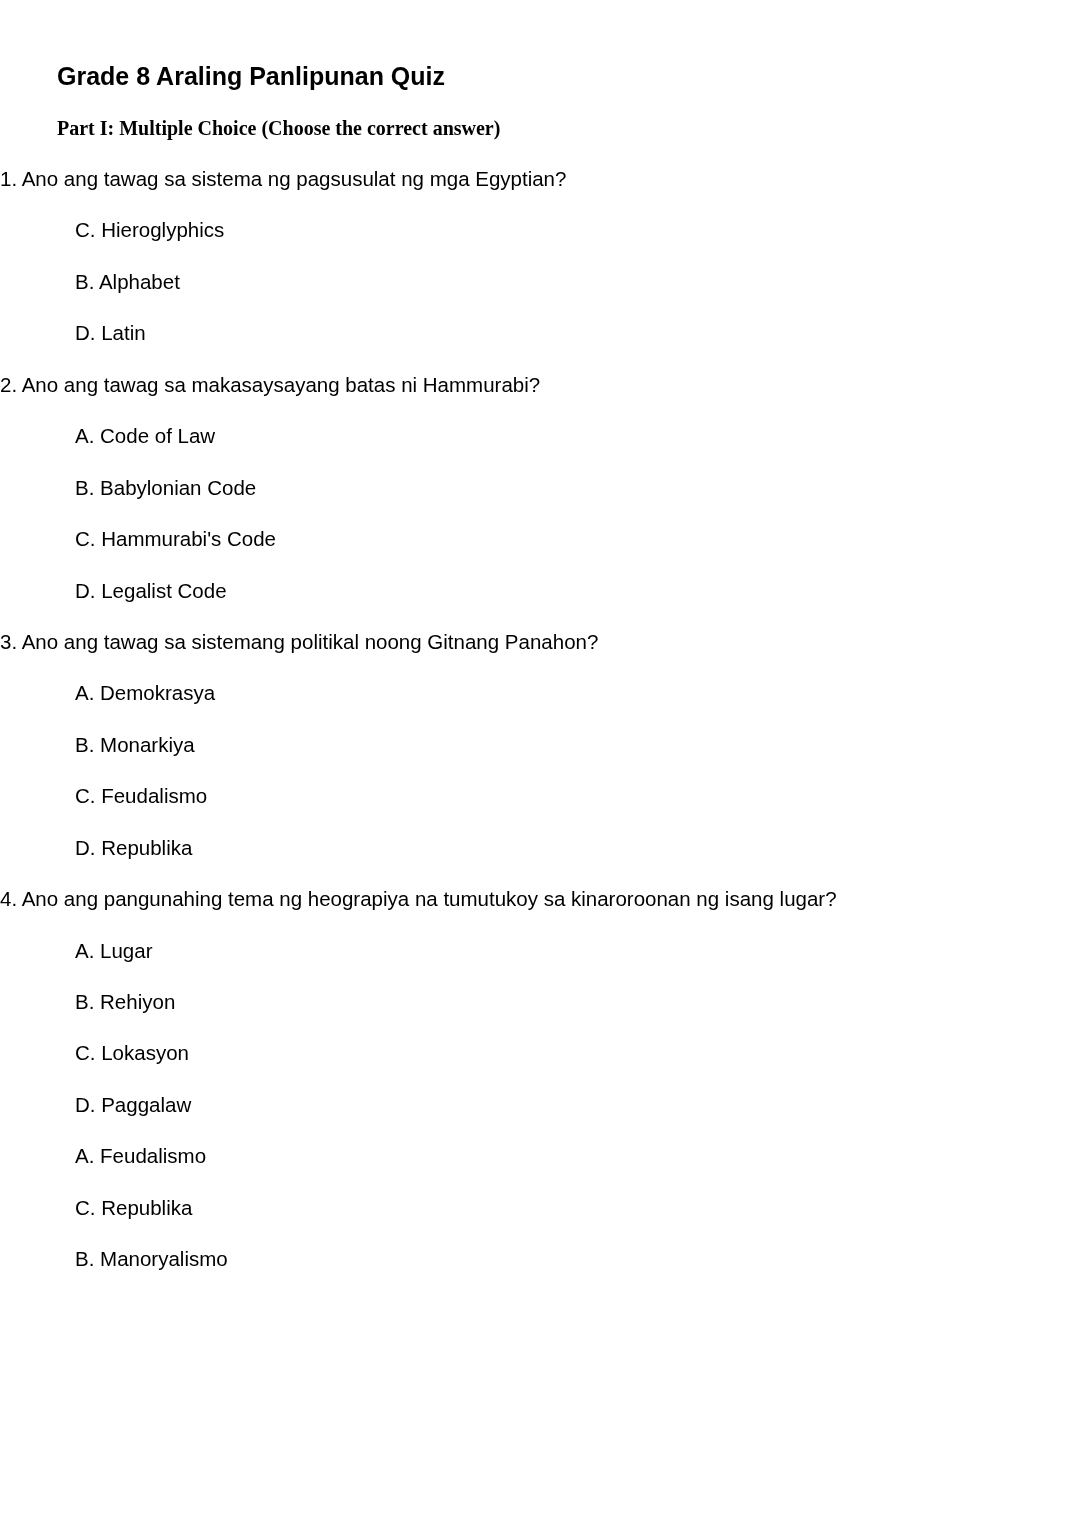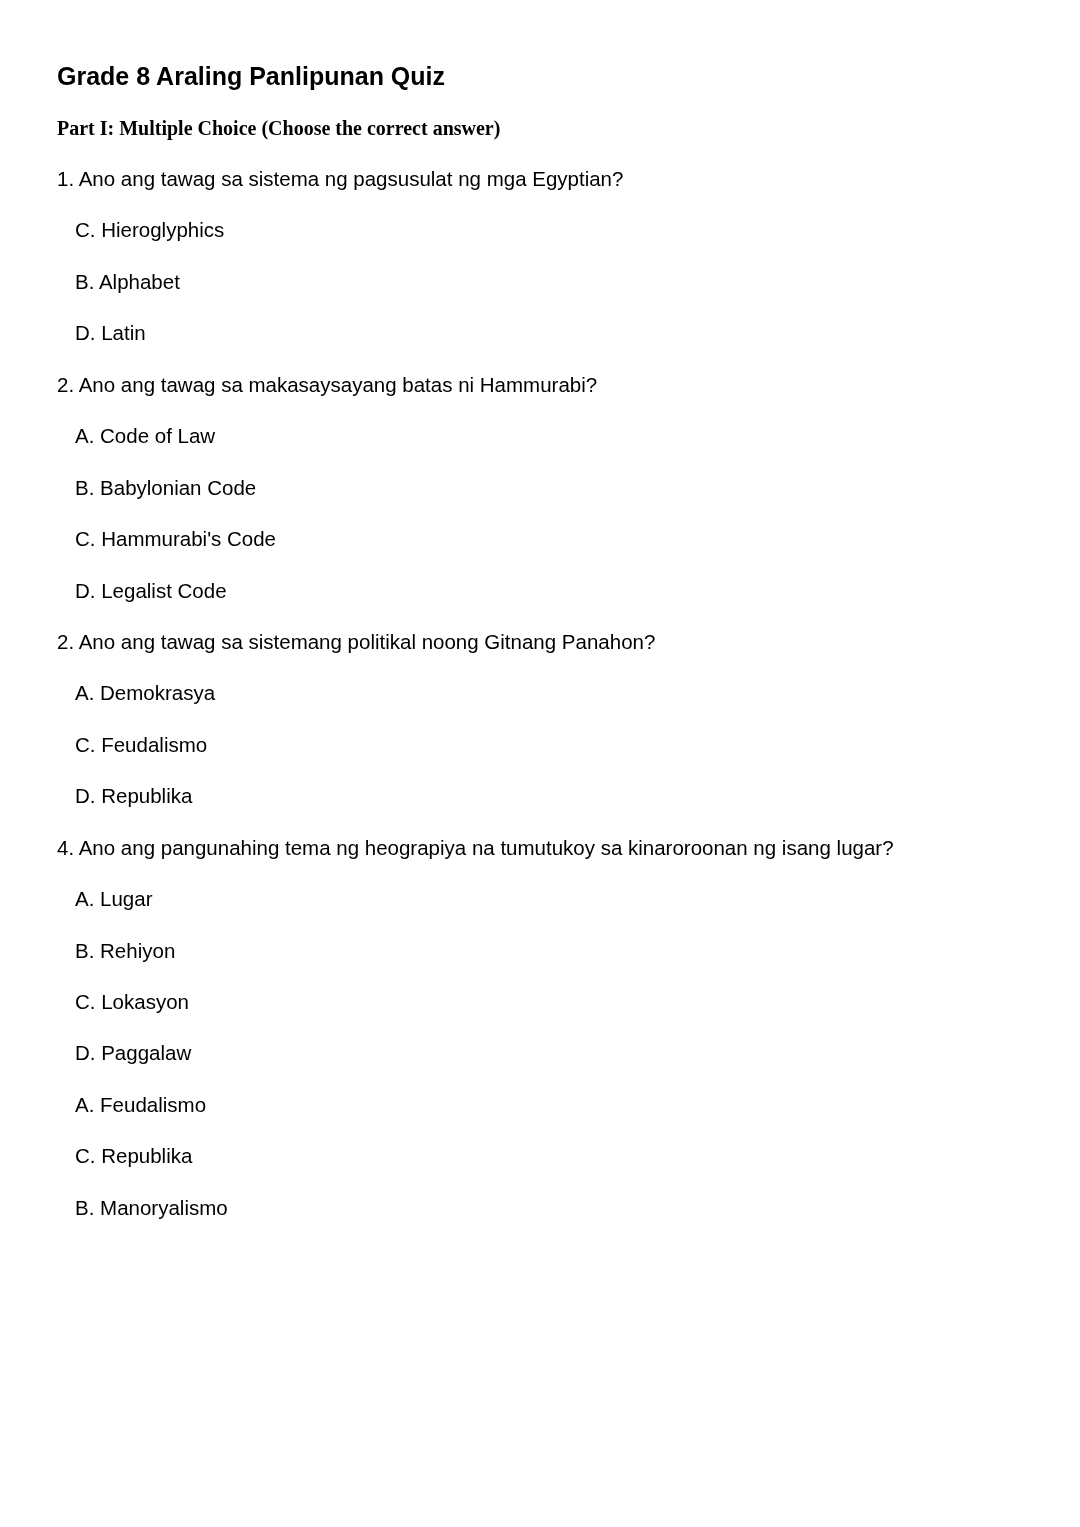--- a/index.html
+++ b/index.html
@@ -47,21 +47,20 @@
       top: 166px;
       width: 1080px;
     }
     .line {
       height: 51.45px;
       line-height: 26px;
       font-size: 20.5px;
       white-space: nowrap;
     }
     .question-text {
-      padding-left: 57px;
     }
     .option {
       padding-left: 75px;
     }
   </style>
 </head>
 <body>
 
 <div class="page">
   <div class="title">Grade 8 Araling Panlipunan Quiz</div>
@@ -73,22 +72,23 @@
     <div class="line option">C. Hieroglyphics</div>
     <div class="line option">B. Alphabet</div>
     <div class="line option">D. Latin</div>
 
     <div class="line question-text">2. Ano ang tawag sa makasaysayang batas ni Hammurabi?</div>
     <div class="line option">A. Code of Law</div>
     <div class="line option">B. Babylonian Code</div>
     <div class="line option">C. Hammurabi's Code</div>
     <div class="line option">D. Legalist Code</div>
 
-    <div class="line question-text">2. Ano ang tawag sa sistemang politikal noong Gitnang Panahon?</div>
+    <div class="line question-text">3. Ano ang tawag sa sistemang politikal noong Gitnang Panahon?</div>
     <div class="line option">A. Demokrasya</div>
+    <div class="line option">B. Monarkiya</div>
     <div class="line option">C. Feudalismo</div>
     <div class="line option">D. Republika</div>
 
     <div class="line question-text">4. Ano ang pangunahing tema ng heograpiya na tumutukoy sa kinaroroonan ng isang lugar?</div>
     <div class="line option">A. Lugar</div>
     <div class="line option">B. Rehiyon</div>
     <div class="line option">C. Lokasyon</div>
     <div class="line option">D. Paggalaw</div>
 
     <div class="line option">A. Feudalismo</div>

